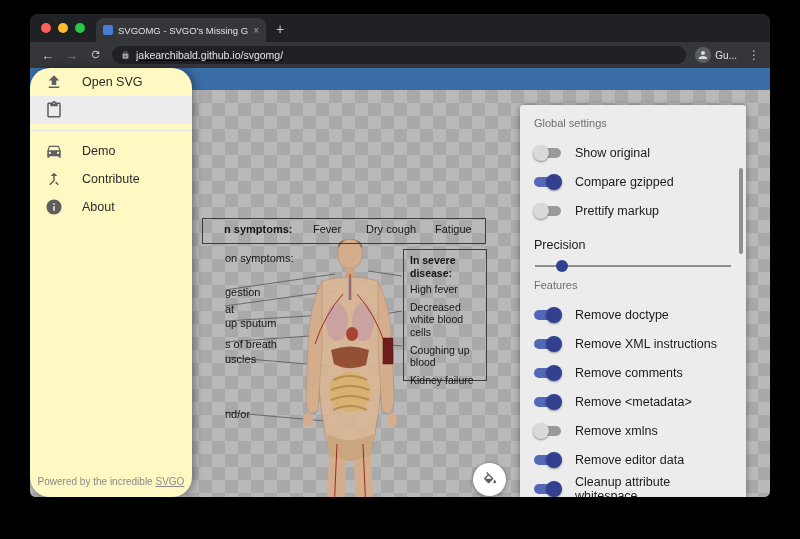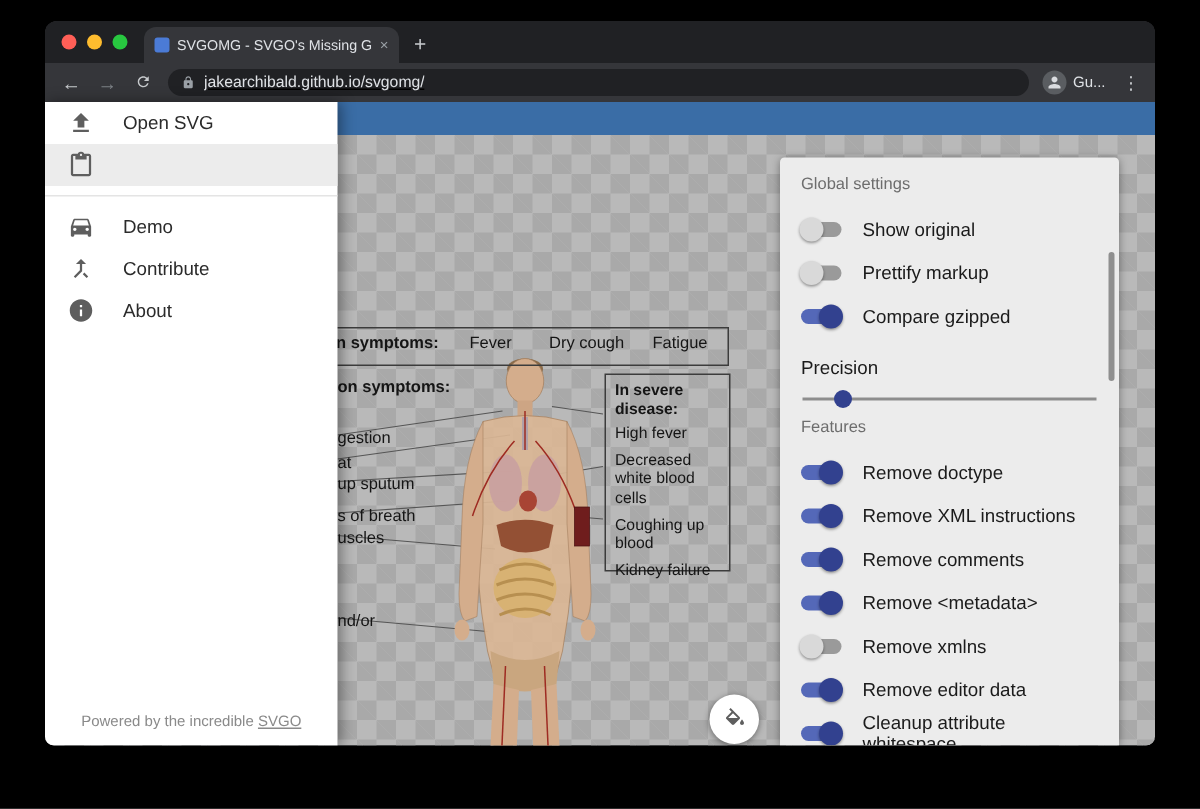--- a/index.html
+++ b/index.html
@@ -44,21 +44,21 @@
     background-size:26px 26px;background-position:0 0,13px 13px;}
 
   
   .figure{position:absolute;left:170px;top:126px;width:292px;height:334px;color:#151515;}
   .fbox{position:absolute;border:1px solid #3c3c3c;box-sizing:border-box;}
   .box-top{left:2px;top:2px;width:284px;height:26px;}
   .box-sev{left:203px;top:33px;width:84px;height:132px;padding:4px 6px;font-size:10.5px;line-height:1.2;}
   .box-sev .bh{font-weight:bold;margin-bottom:4px;}
   .box-sev .bi{margin-bottom:5px;}
   .t-frag{position:absolute;font-size:11px;white-space:nowrap;}
-  .boldt{font-weight:bold;}
+  .boldt{font-weight:normal;}
   .tb-h{left:24px;top:7px;font-weight:bold;}
   .tb-0{left:113px;top:7px}.tb-1{left:166px;top:7px}.tb-2{left:235px;top:7px}
   .lt-h{left:25px;top:36px}.lt-0{left:25px;top:70px}.lt-1{left:25px;top:87px}
   .lt-2{left:25px;top:101px}.lt-3{left:25px;top:122px}.lt-4{left:25px;top:137px}.lt-5{left:25px;top:192px}
   .figlines,.bodysvg{position:absolute;pointer-events:none;}
   .fab{position:absolute;border:none;border-radius:50%;display:flex;align-items:center;
        justify-content:center;cursor:pointer;padding:0;}
   .fab-paint{left:443px;top:373px;width:33px;height:33px;background:#fff;box-shadow:0 1px 4px rgba(0,0,0,.45);}
 
   
@@ -76,22 +76,22 @@
   .switch.on::after{left:12px;background:var(--accent,#32418f);}
   .rlabel{font-size:12.5px;color:#1b1b1b;}
   .precision{margin:5px 0 0;}
   .plabel{font-size:12.5px;color:#1b1b1b;margin-top:13px;}
   .slider{position:relative;height:2px;background:#8d8d8d;margin:13px 1px 12px;cursor:pointer;}
   .thumb{position:absolute;top:-5px;width:12px;height:12px;background:var(--accent,#32418f);
          border-radius:50%;transform:translateX(-50%);}
   .scrollthumb{position:absolute;right:3px;top:63px;width:4px;height:86px;background:#8f8f8f;border-radius:2px;}
 
   
-  .drawer{position:absolute;left:0;top:54px;bottom:0;width:195px;background:#ffffff;z-index:30;
-          box-shadow:2px 0 9px rgba(0,0,0,.4);}
+  .drawer{position:absolute;left:0;top:54px;bottom:0;width:162px;background:#fef9c3;z-index:30;
+          box-shadow:2px 0 9px rgba(0,0,0,.4);border-radius:20px;}
   .menu-row{display:flex;align-items:center;height:28px;padding:0 15px;gap:19px;
             font-size:12.5px;color:#2b2b2b;cursor:pointer;}
   .menu-row.on{background:#ececec;}
   .mdivider{height:1px;background:#e4e4e4;margin:6px 0;}
   .mfooter{position:absolute;bottom:10px;left:0;right:0;text-align:center;font-size:10px;color:#8a8a8a;}
   .mfooter a{color:#8a8a8a;text-decoration:underline;cursor:pointer;}
 </style>
 </head>
 <body>
 
@@ -219,26 +219,26 @@
     </button>
 
     <div class="panel">
       <div class="sec">Global settings</div>
 
       <div class="row">
         <span class="switch"></span>
         <span class="rlabel">Show original</span>
       </div>
       <div class="row">
+        <span class="switch on"></span>
+        <span class="rlabel">Compare gzipped</span>
+      </div>
+      <div class="row">
         <span class="switch"></span>
         <span class="rlabel">Prettify markup</span>
-      </div>
-      <div class="row">
-        <span class="switch on"></span>
-        <span class="rlabel">Compare gzipped</span>
       </div>
 
       <div class="precision">
         <div class="plabel">Precision</div>
         <div class="slider">
           <span class="thumb" style="left: 14%;"></span>
         </div>
       </div>
 
       <div class="sec features">Features</div>

